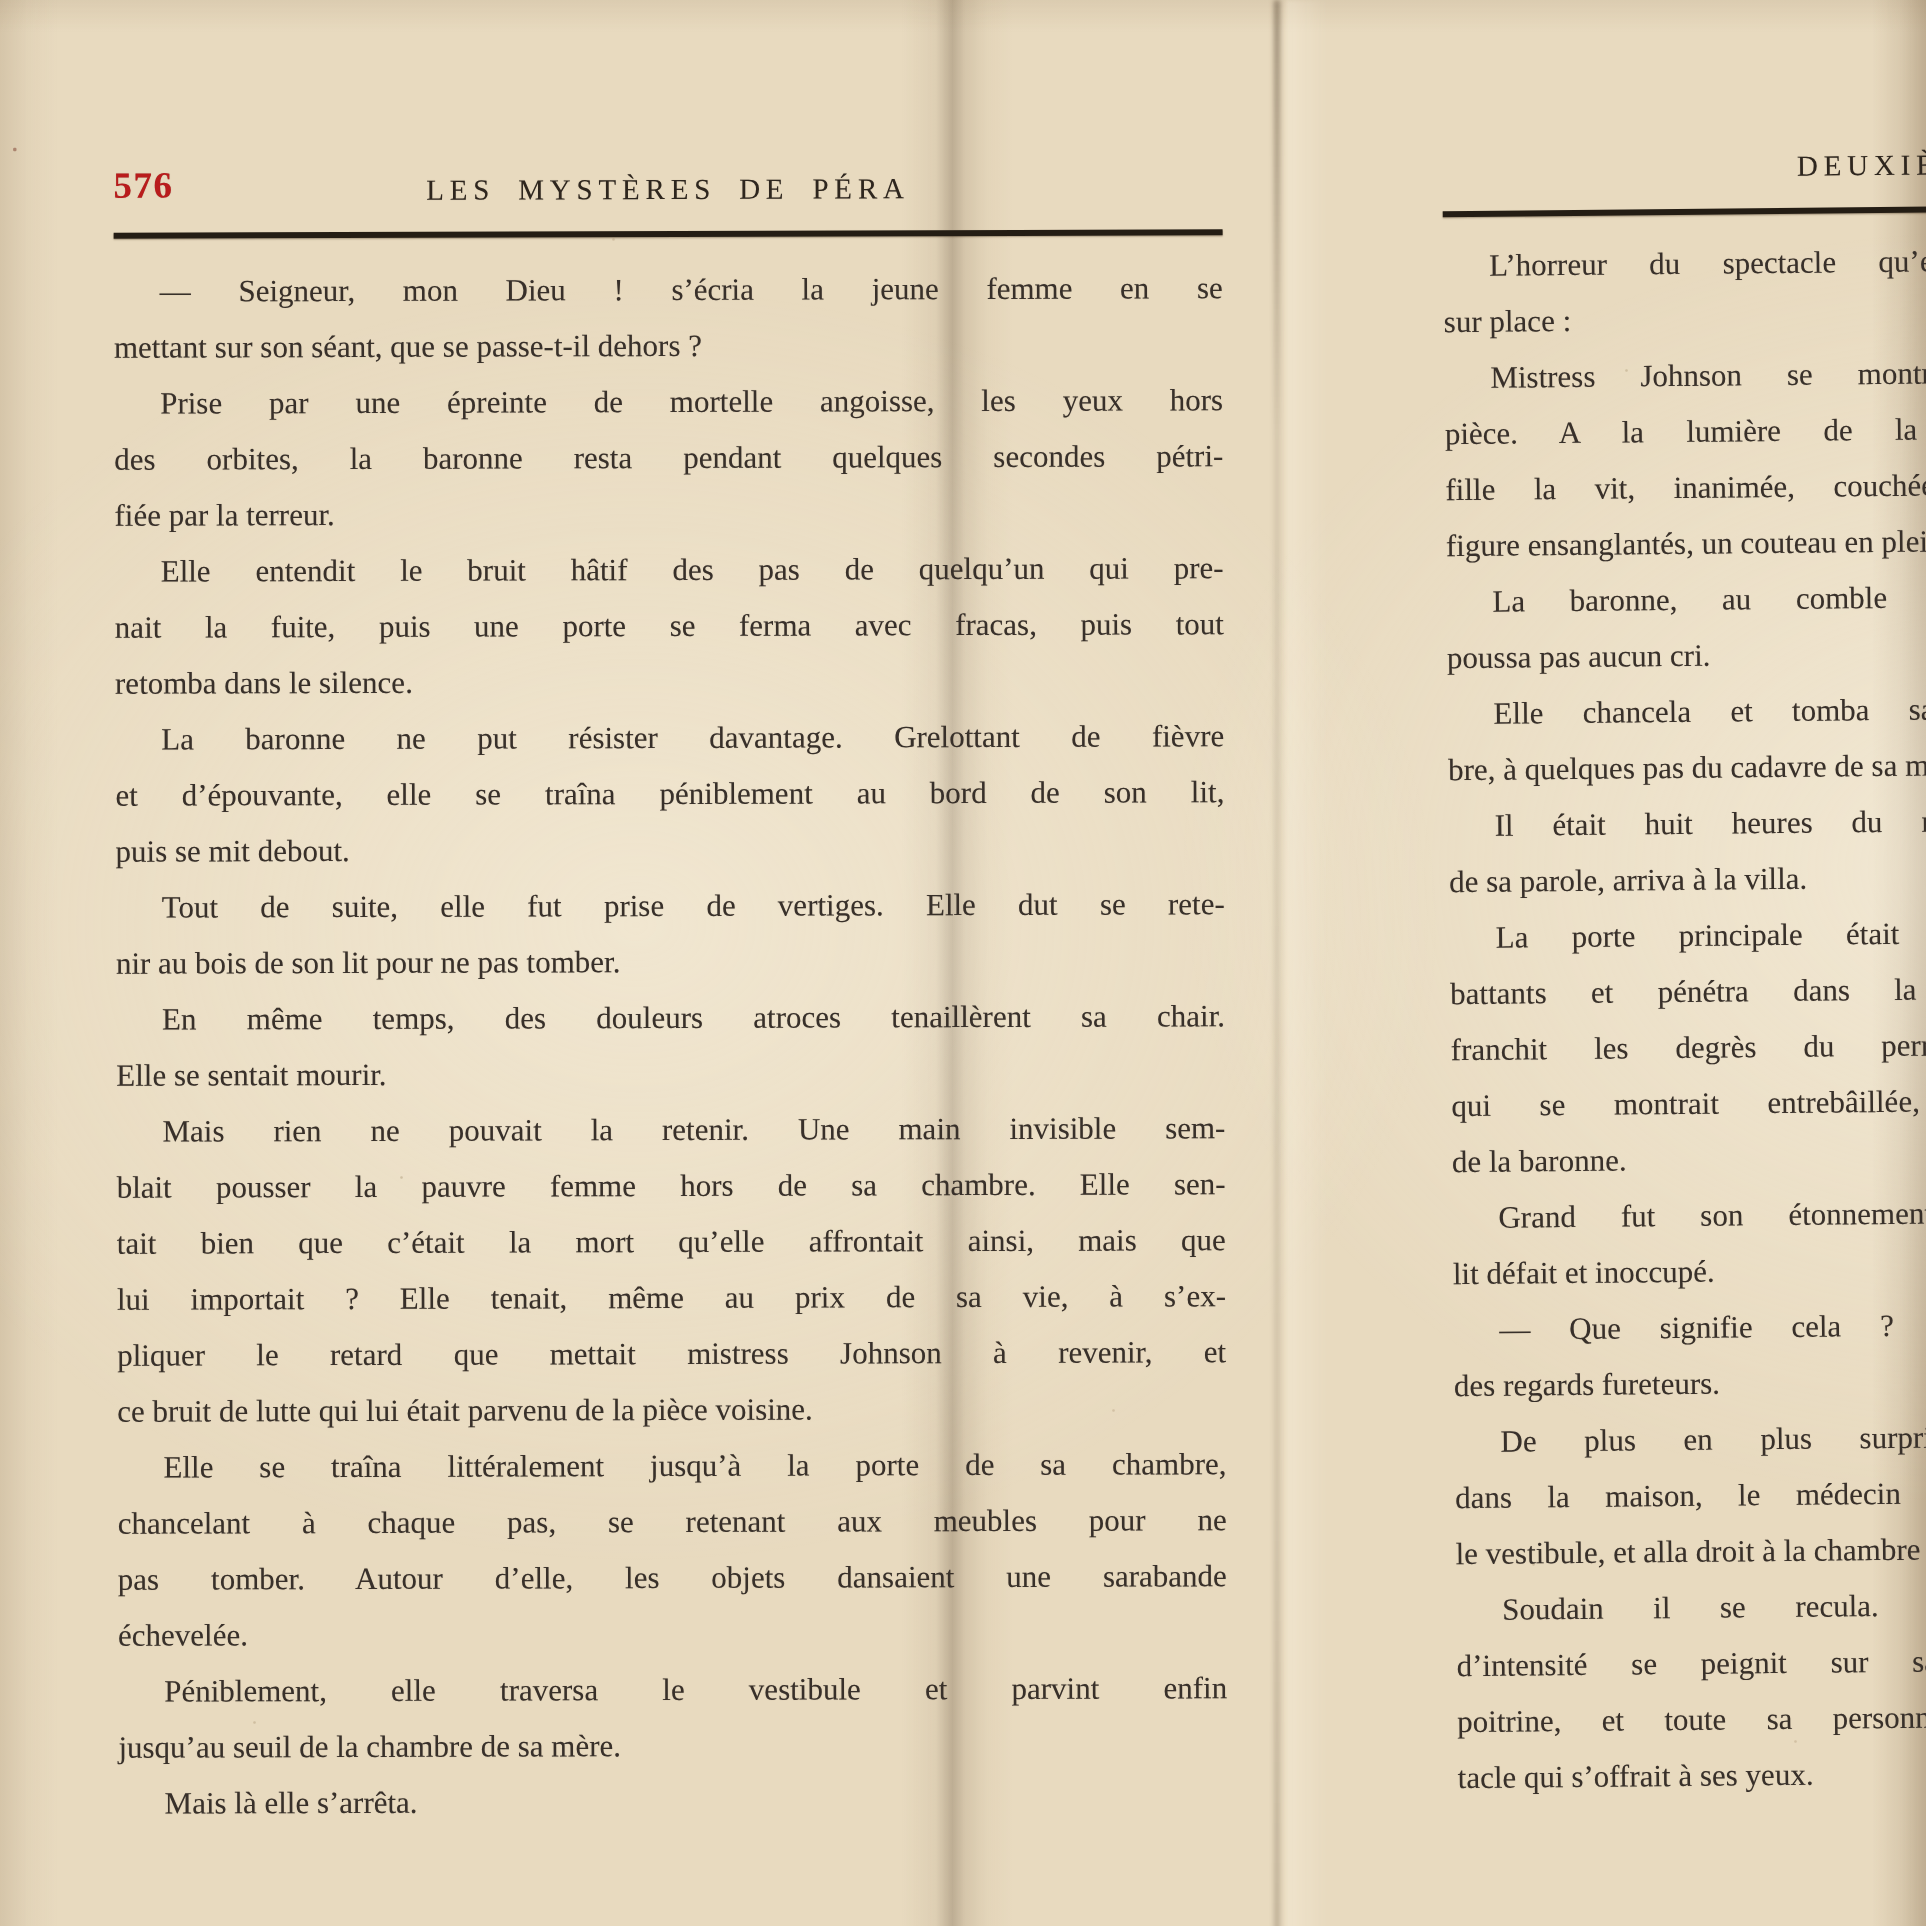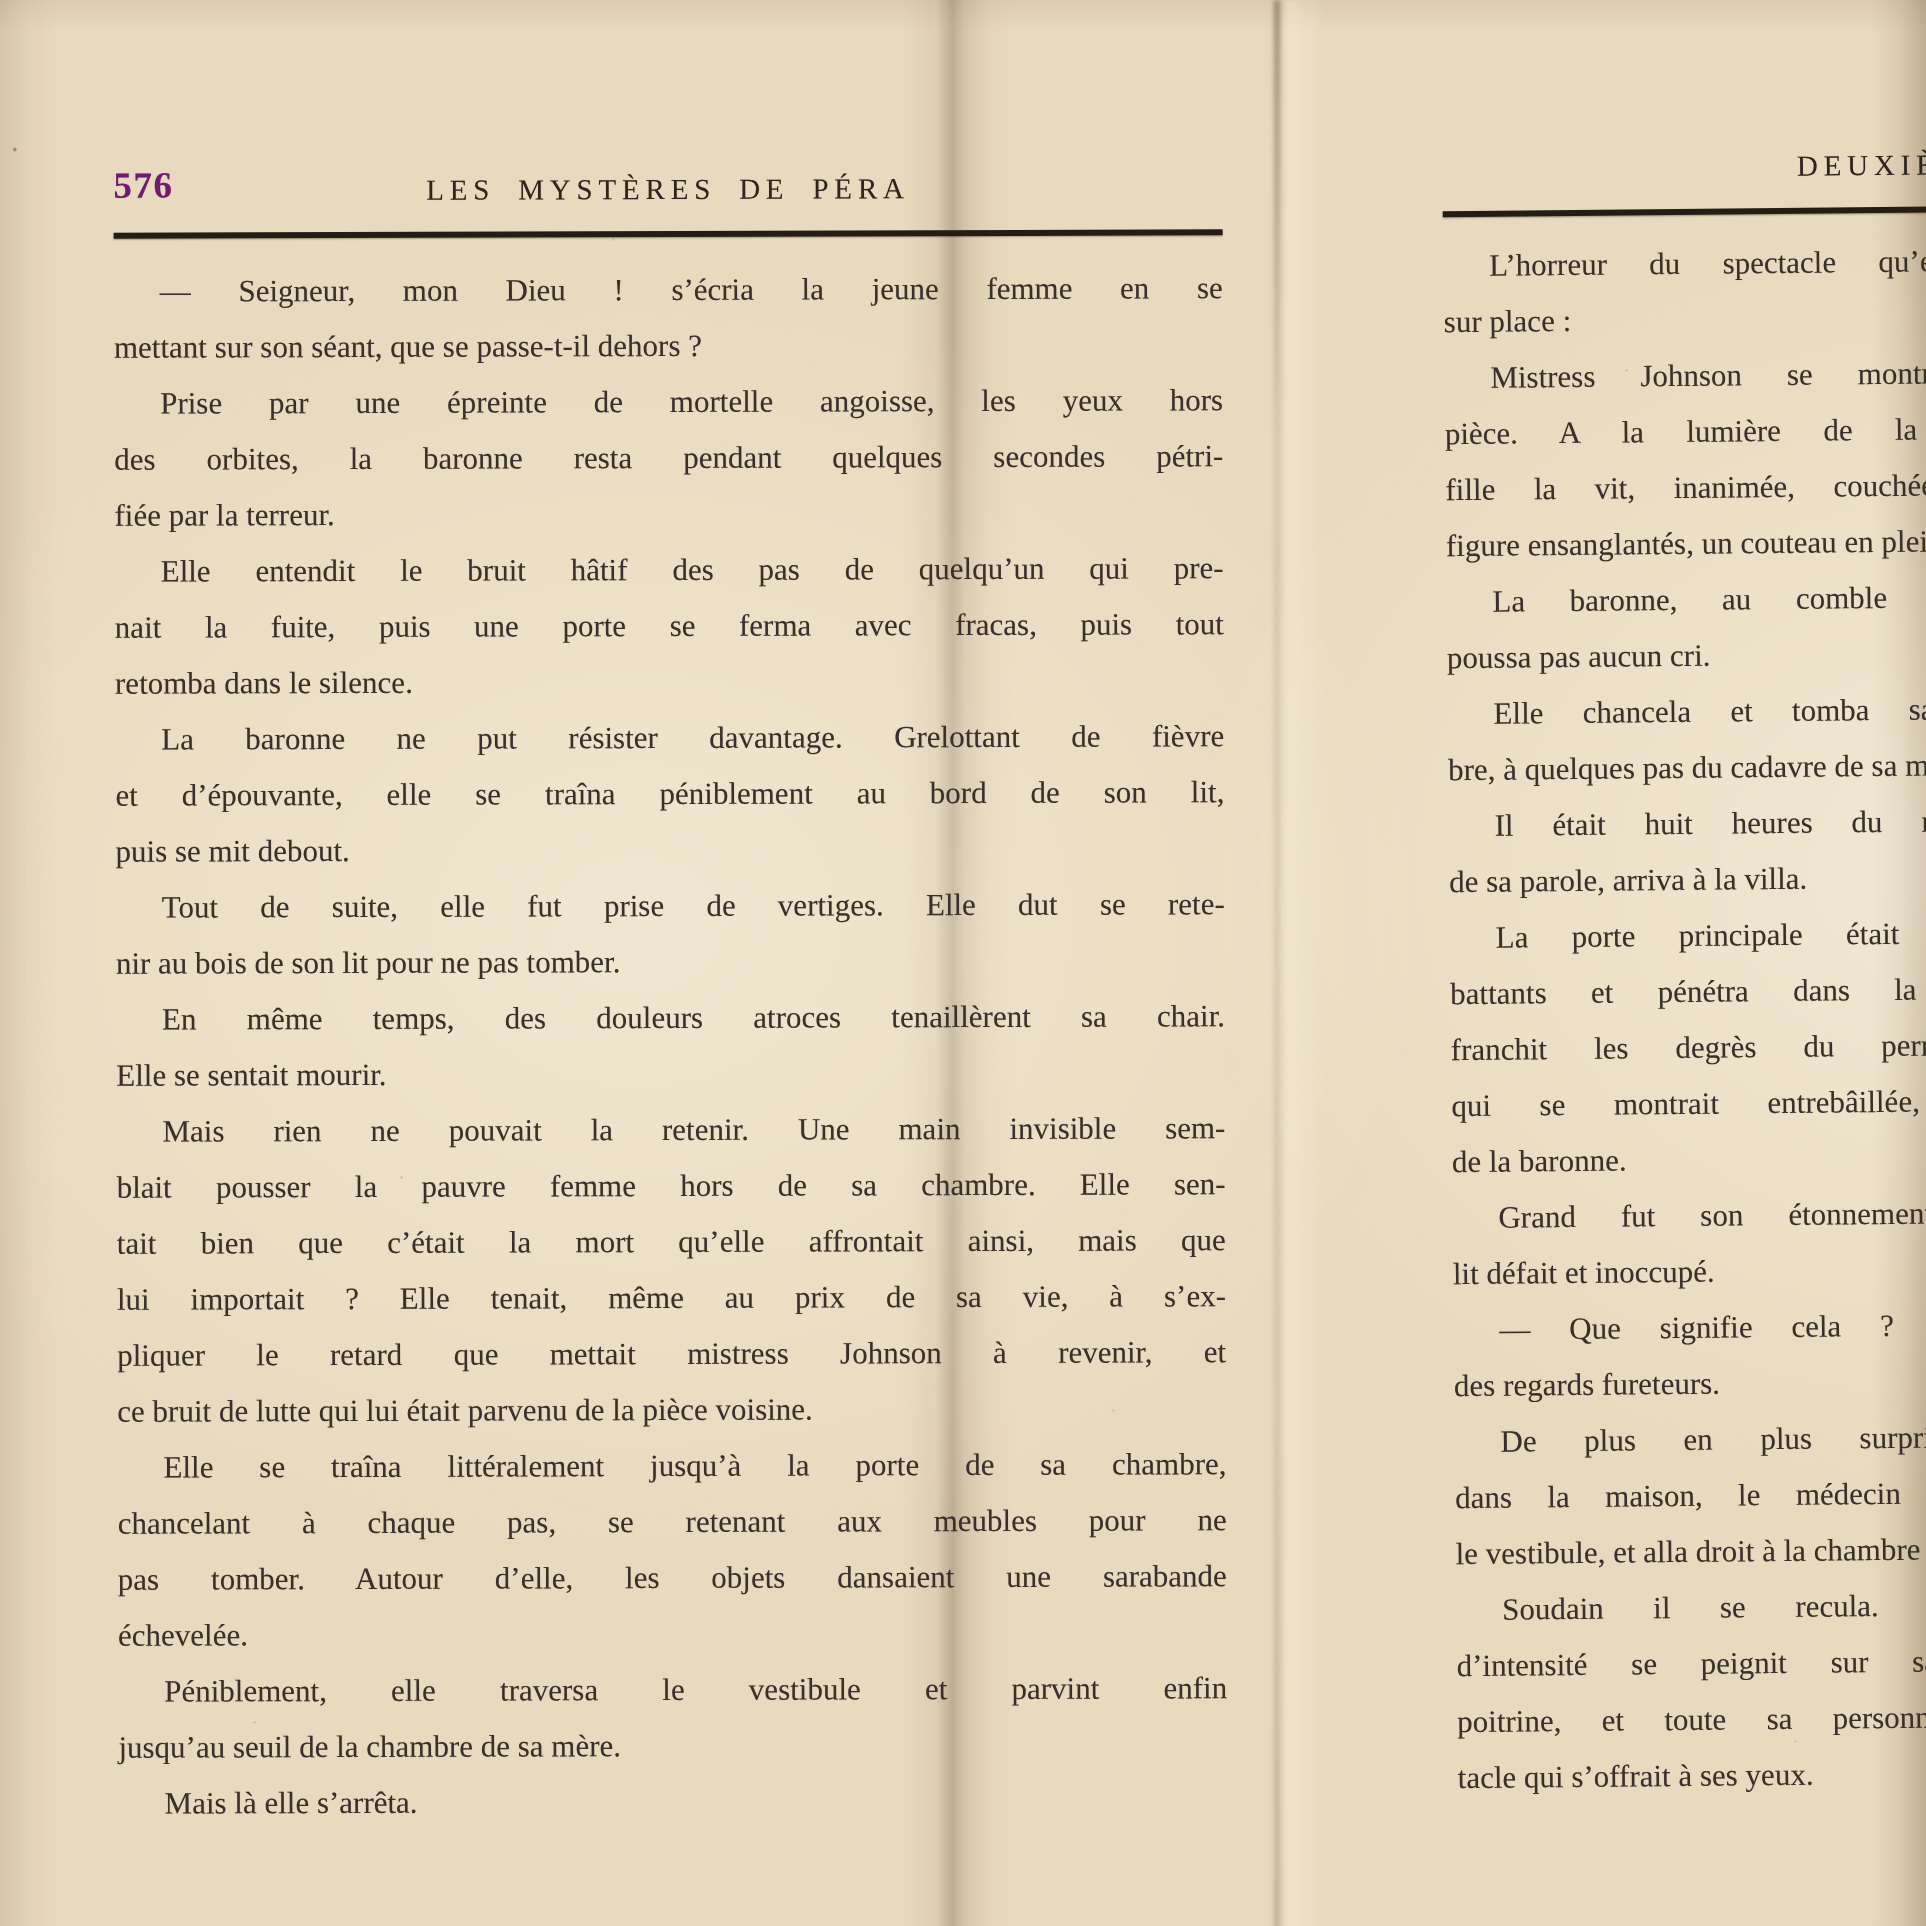--- a/index.html
+++ b/index.html
@@ -43,21 +43,21 @@
       613px 239px 0 0.8px rgba(124,96,56,0.18),
       1533px 1564px 0 0.8px rgba(120,92,52,0.20);
   }
   .page-content { position:absolute; color:#38302a; }
   .page-content.left  { left:116px;  top:162px; width:1109px; transform:rotate(-0.18deg); transform-origin:50% 50%; }
   .page-content.right { left:1450px; top:137px; width:1075px; transform:rotate(-0.55deg); transform-origin:50% 50%; }
 
   .pg-header { position:relative; height:69px; }
   .page-num {
     position:absolute; top:3.1px; font-size:37px; line-height:37px; font-weight:700;
-    letter-spacing:1.5px; color:#701a75; text-shadow:0 0 0.8px rgba(60,50,40,0.35);
+    letter-spacing:1.5px; color:#b91c1c; text-shadow:0 0 0.8px rgba(60,50,40,0.35);
   }
   .left  .page-num { left:0; }
   .running-title {
     position:absolute; left:0; right:0; top:13px; text-align:center;
     font-size:29px; line-height:29px; letter-spacing:5.8px; word-spacing:10px;
     color:#2e261e; text-shadow:0 0 0.8px rgba(60,50,40,0.3);
   }
   .header-rule { height:6.2px; background:#241d14; box-shadow:0 1.2px 1.5px rgba(70,50,25,0.35); }
 
   .page-text { margin-top:25px; font-size:31px; }

